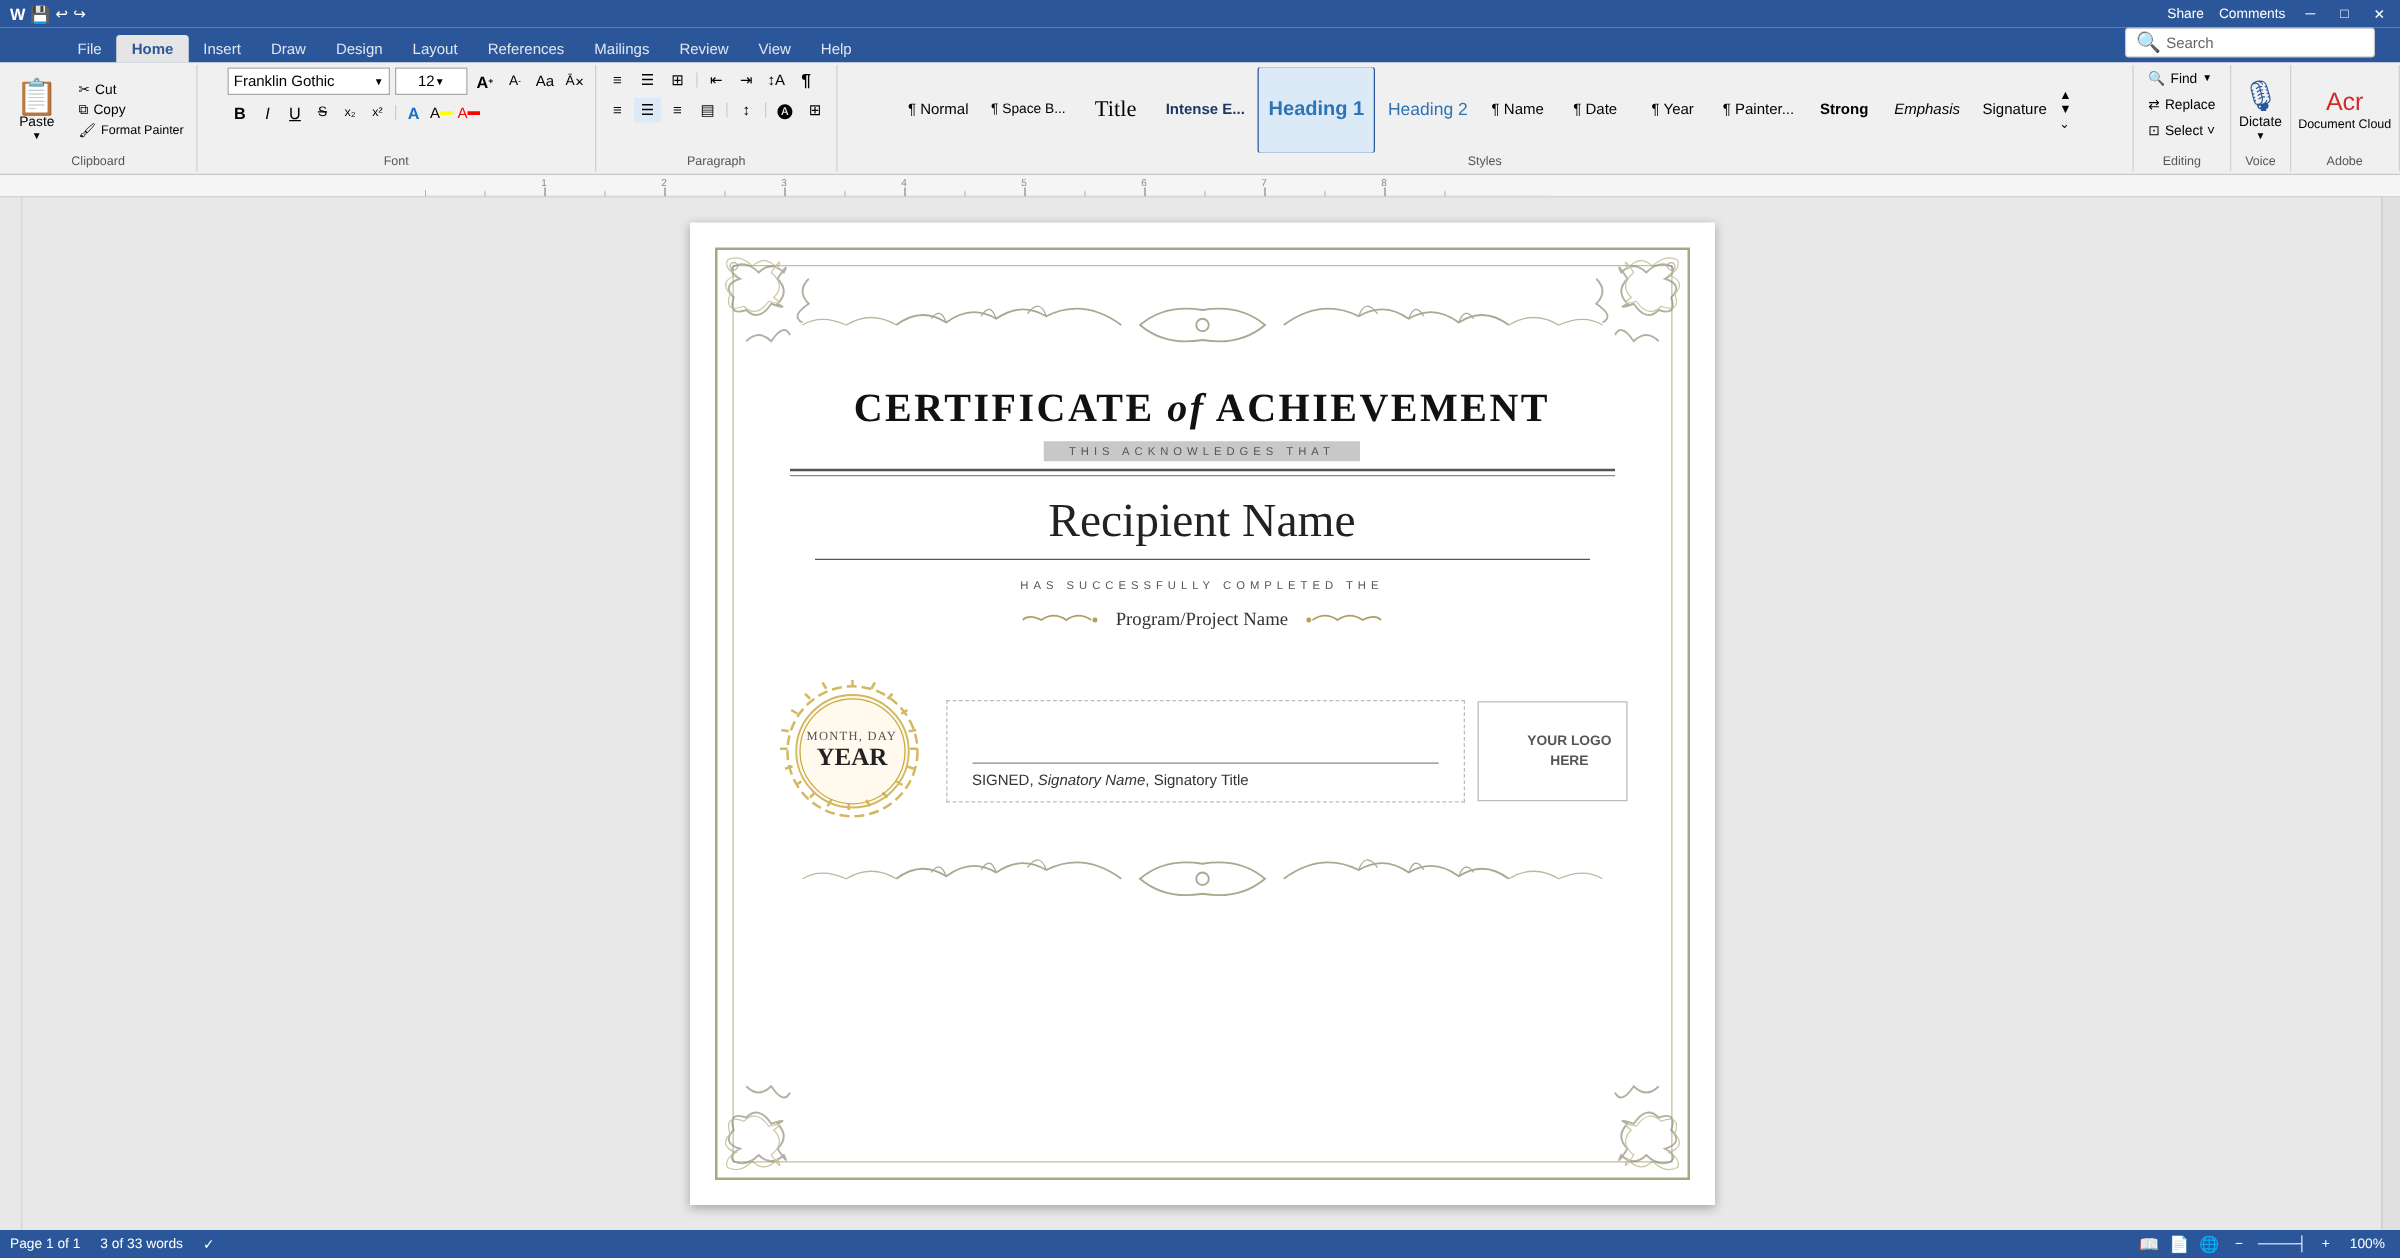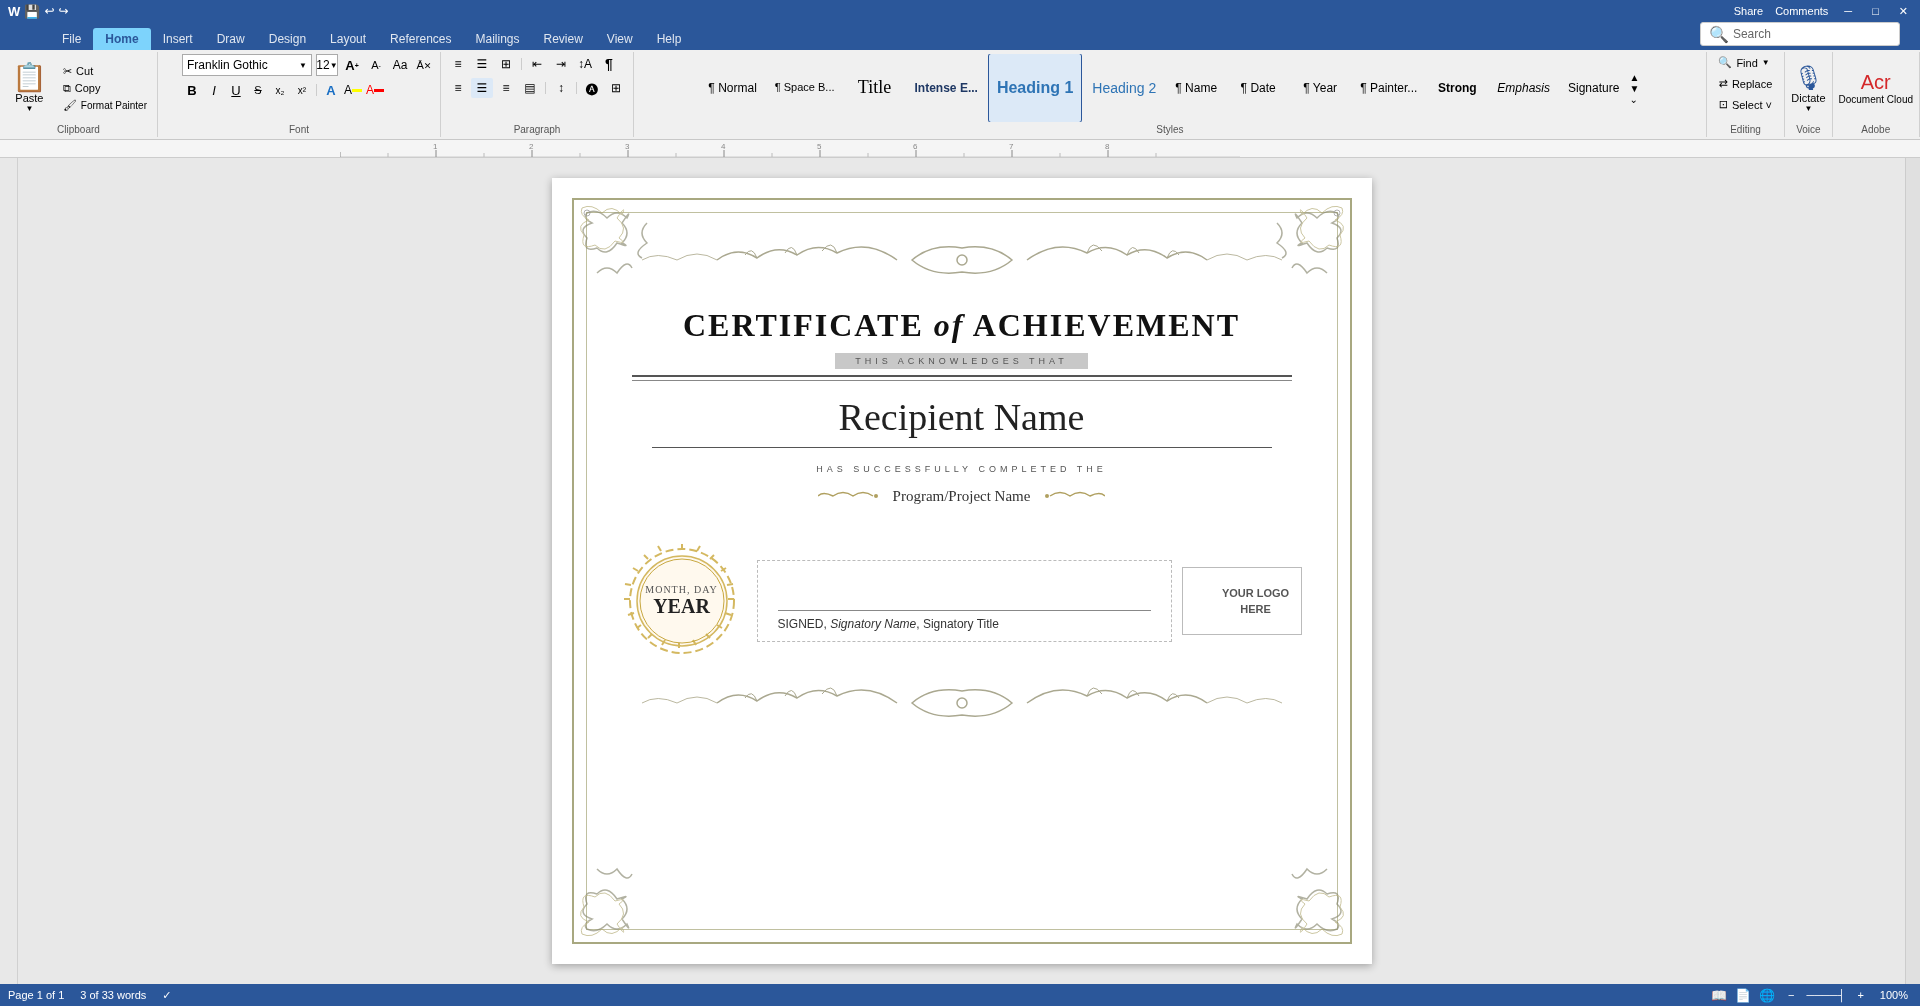--- a/index.html
+++ b/index.html
@@ -30,21 +30,21 @@
       padding-left: 50px;
     }
     .ribbon-tab {
       padding: 4px 12px;
       font-size: 12px;
       color: rgba(255,255,255,0.85);
       cursor: pointer;
       border-radius: 3px 3px 0 0;
     }
     .ribbon-tab.active {
-      background: #7dd3fc;
+      background: #e5e5e5;
       color: #2b579a;
       font-weight: 600;
     }
 
     
     .ribbon {
       height: 90px;
       background: #f0f0f0;
       border-bottom: 1px solid #c8c8c8;
       display: flex;
@@ -96,21 +96,21 @@
 
     
     .font-group .ribbon-group-content { flex-direction: column; align-items: center; gap: 4px; margin-left: 18px; }
     .font-row { display: flex; align-items: center; gap: 4px; }
     .font-name-box {
       width: 130px; height: 22px; border: 1px solid #aaa;
       background: white; padding: 0 4px; font-size: 12px;
       display: flex; align-items: center; cursor: pointer;
     }
     .font-size-box {
-      width: 22px; height: 22px; border: 1px solid #aaa;
+      width: 58px; height: 22px; border: 1px solid #aaa;
       background: white; padding: 0 4px; font-size: 12px;
       display: flex; align-items: center; justify-content: center;
     }
     .font-btn {
       width: 20px; height: 20px; border: 1px solid transparent;
       display: flex; align-items: center; justify-content: center;
       cursor: pointer; font-size: 13px; border-radius: 2px;
     }
     .font-format-row { display: flex; align-items: center; gap: 2px; }
 
@@ -678,21 +678,21 @@
               </div>
             </div>
 
             <div style="flex:1;padding:10px 20px;border:1px dashed #bbb;margin:0 10px;">
               <div style="height:40px;border-bottom:1px solid #888;width:100%;margin-bottom:6px;"></div>
               <div style="font-size:12px;color:#333;">
                 <span style="font-weight:normal;">SIGNED, </span><em>Signatory Name</em><span>,</span><span> Signatory Title</span>
               </div>
             </div>
 
-            <div style="width:120px;height:68px;border:1px solid #bbb;display:flex;align-items:center;justify-content:center;flex-shrink:0;margin-right:20px;padding-left:28px;">
+            <div style="width:120px;height:80px;border:1px solid #bbb;display:flex;align-items:center;justify-content:center;flex-shrink:0;margin-right:20px;padding-left:28px;">
               <span style="font-size:11px;font-weight:bold;color:#555;text-align:center;line-height:1.5;white-space:pre-line;">YOUR LOGO
 HERE</span>
             </div>
 
           </div>
 
           <div style="text-align:center;margin-top:15px;">
             <svg width="650" height="55" viewBox="0 0 650 55">
               <path d="M275,27 Q295,10 325,15 Q355,10 375,27 Q355,44 325,39 Q295,44 275,27Z" fill="none" stroke="#aaa890" stroke-width="1.5"></path>
               <circle cx="325" cy="27" r="5" fill="none" stroke="#aaa890" stroke-width="1.5"></circle>

